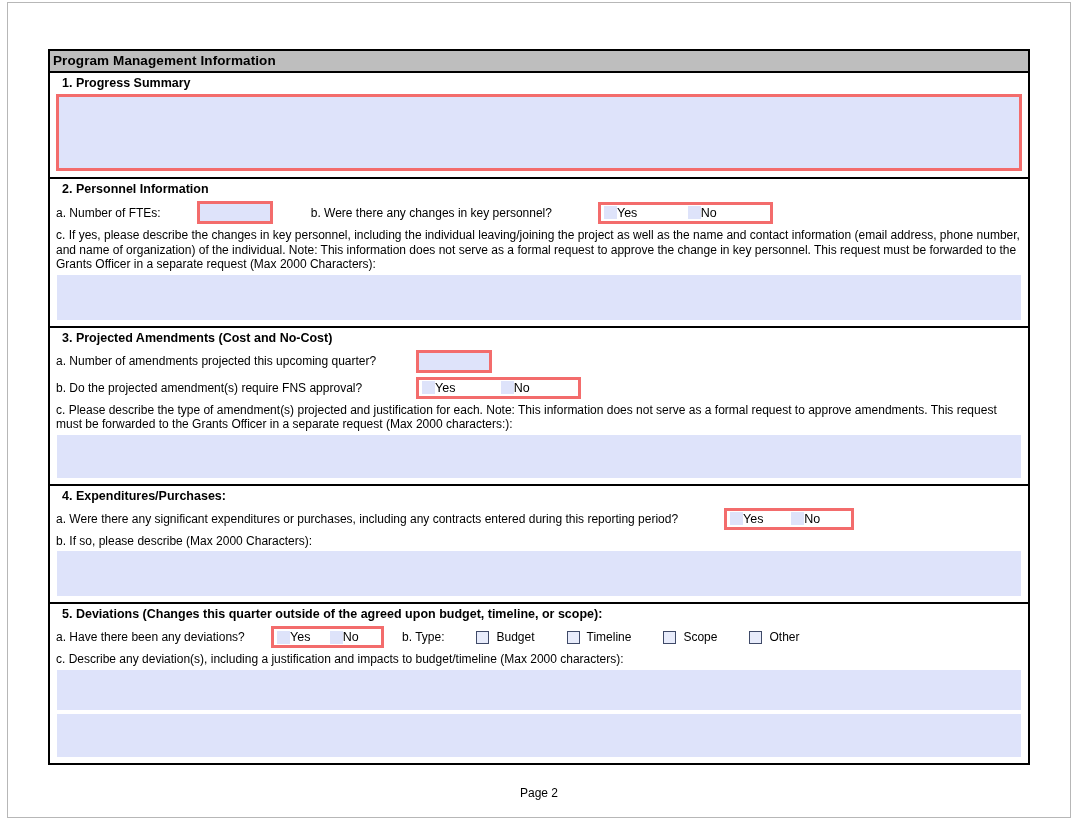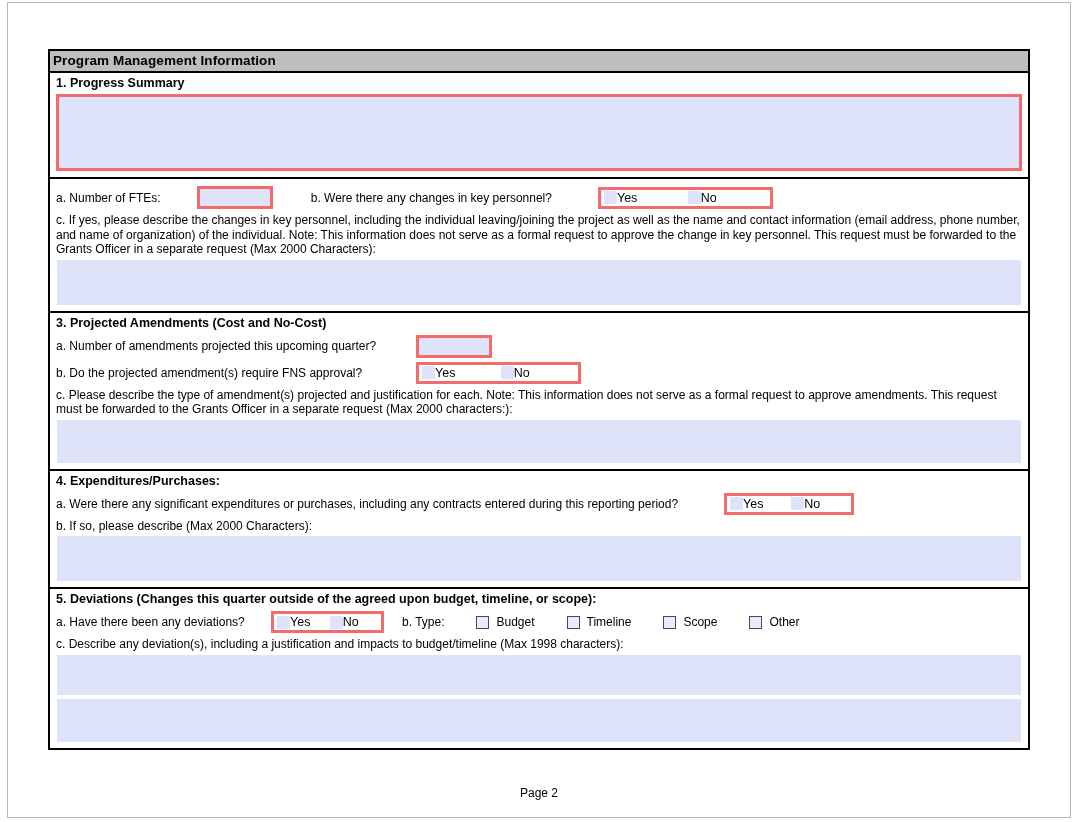--- a/index.html
+++ b/index.html
@@ -5,21 +5,21 @@
   * { box-sizing: border-box; margin: 0; padding: 0; }
   html, body { width: 1078px; height: 822px; background: #ffffff; }
   body { font-family: "Liberation Sans", sans-serif; font-size: 12px; color: #000; position: relative; }
   .viewport { position: absolute; left: 7px; top: 2px; width: 1064px; height: 816px;
               border: 1px solid #b7b7b7; background: #fff; }
   .form-table { position: absolute; left: 40px; top: 46px; width: 982px; border: 2px solid #000; background: #fff; }
   .table-header { background: #bebebe; border-bottom: 2px solid #000; font-weight: 700;
                   font-size: 13.5px; padding: 2px 3px 3px 3px; letter-spacing: 0.1px; }
   .sec { border-bottom: 2px solid #000; padding: 3px 6px 5px 6px; }
   .sec:last-child { border-bottom: none; }
-  .sec-title { font-weight: 700; font-size: 12.5px; line-height: 15px; margin-bottom: 1px; }
+  .sec-title { font-weight: 700; font-size: 12.5px; line-height: 15px; margin-bottom: 1px; margin-left: 6px; }
   .para { line-height: 14.5px; margin: 1px 0 3px 0; }
   .field-area { background: #dee3fa; margin: 3px 1px 1px 1px; }
   .field-area.required { border: 3px solid #f36c6c; margin: 3px 0 1px 0; }
   .h-s1 { height: 77px; }
   .h-s2 { height: 45px; }
   .h-s3 { height: 43px; }
   .h-s4 { height: 45px; }
   .h-s5c { height: 40px; margin-bottom: 4px; }
   .h-s5d { height: 43px; }
   .inline-row { display: flex; align-items: center; margin: 4px 0; gap: 8px; }
@@ -49,20 +49,21 @@
     <div class="table-header">
       <span>Program Management Information</span>
     </div>
 
     <div class="sec">
       <div class="sec-title">1. Progress Summary</div>
       <div class="field-area required h-s1"></div>
     </div>
 
     <div class="sec">
+      <div class="sec-title">2. Personnel Information</div>
       <div class="inline-row">
         <span>a. Number of FTEs:</span>
         <span class="text-input ml28"></span>
         <span class="ml30">b. Were there any changes in key personnel?</span>
         <span class="yesno w175 ml38">
           <span class="cb"></span>
           <span class="lbl">Yes</span>
           <span class="cb"></span>
           <span class="lbl">No</span>
         </span>
@@ -126,21 +127,21 @@
         </span>
         <span class="type-item">
           <span class="cb outlined"></span>
           <span class="tlbl">Scope</span>
         </span>
         <span class="type-item">
           <span class="cb outlined"></span>
           <span class="tlbl">Other</span>
         </span>
       </div>
-      <div class="para">c. Describe any deviation(s), including a justification and impacts to budget/timeline (Max 1998 characters):</div>
+      <div class="para">c. Describe any deviation(s), including a justification and impacts to budget/timeline (Max 2000 characters):</div>
       <div class="field-area h-s5c"></div>
       <div class="field-area h-s5d"></div>
     </div>
 
   </div>
 
   <div class="footer">Page 2</div>
 </div>
 
 </body></html>

